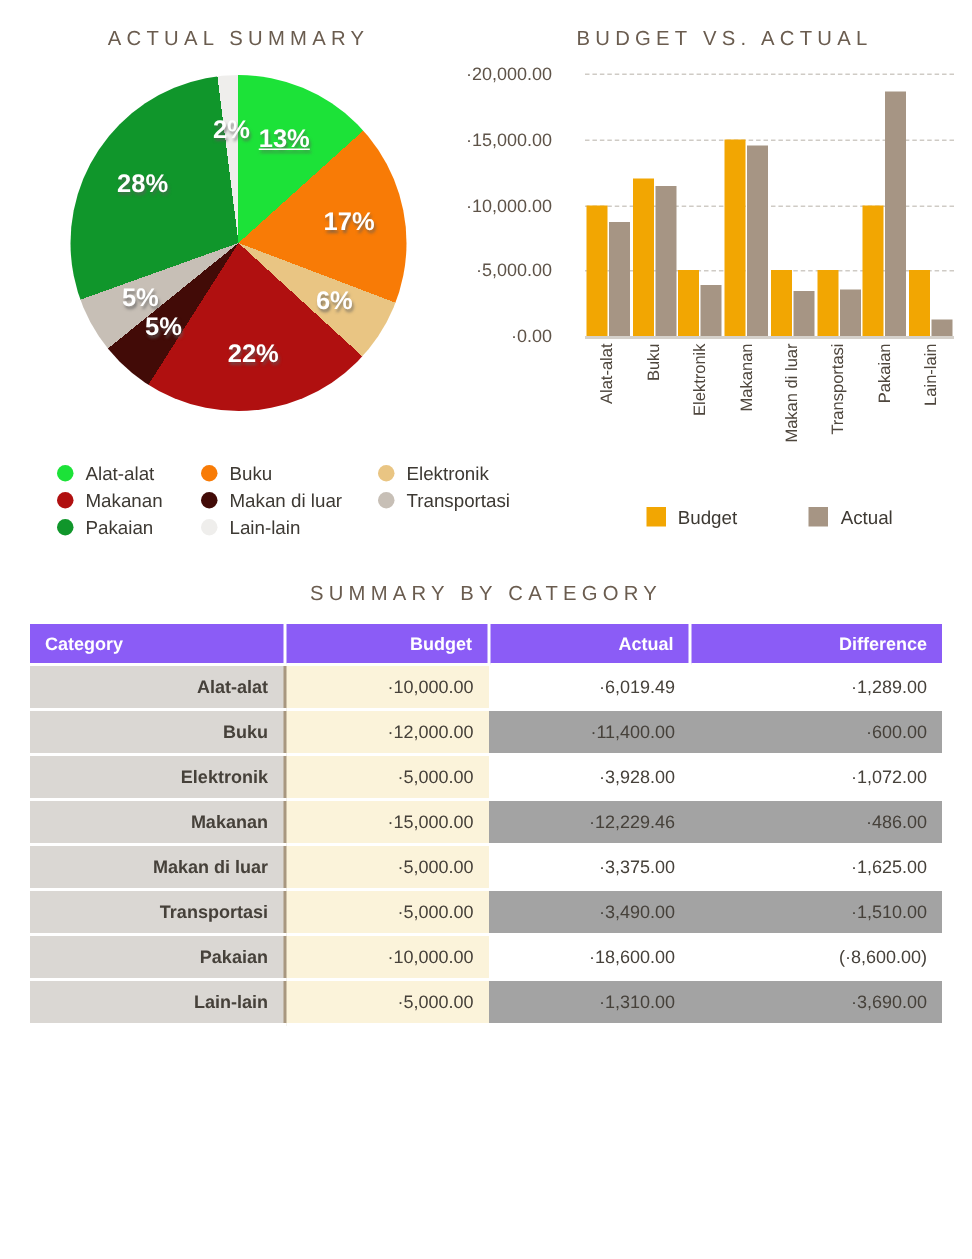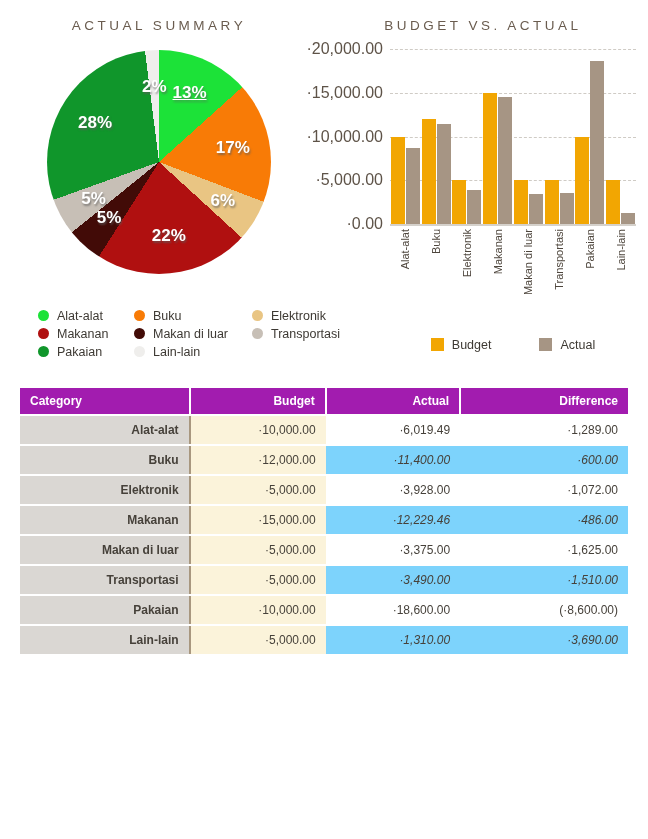--- a/index.html
+++ b/index.html
@@ -36,22 +36,22 @@
   .pie-legend {
     display:grid; grid-template-columns:96px 118px 112px;
     margin:33px 0 0 38px; row-gap:1px;
   }
   .legend-item { display:flex; align-items:center; height:17px; font-size:12.5px; color:#3D3933; }
   .legend-dot { width:11px; height:11px; border-radius:50%; margin-right:8px; flex:none; }
   .bar-panel { width:330px; flex:none; }
   .bar-chart { display:flex; margin-top:16px; }
   .y-axis { position:relative; width:72px; height:175px; flex:none; }
   .y-tick {
-    position:absolute; right:7px; transform:translateY(-50%);
-    font-size:16px; color:#5E5348; white-space:nowrap;
+    position:absolute; right:22px; transform:translateY(-50%);
+    font-size:12px; color:#5E5348; white-space:nowrap;
   }
   .plot {
     position:relative; width:246px; height:175px;
     border-bottom:2px solid #D5D1CB;
   }
   .gridline { position:absolute; left:0; right:0; border-top:1px dashed #CFCBC5; }
   .groups { position:absolute; left:0; right:0; top:0; bottom:0; display:flex; }
   .bar-group { flex:1; display:flex; justify-content:center; align-items:flex-end; gap:1px; }
   .bar { width:14px; }
   .x-axis { display:flex; width:246px; margin-left:72px; }
@@ -60,34 +60,34 @@
     writing-mode:vertical-rl; transform:rotate(180deg);
     font-size:11px; color:#4E463D; margin-top:3px; white-space:nowrap;
   }
   .bar-legend { display:flex; justify-content:center; gap:48px; margin:20px 0 0 72px; width:246px; }
   .bar-legend .legend-item { font-size:12.5px; }
   .legend-swatch { width:13px; height:13px; margin-right:8px; flex:none; }
   
   .table-section { padding:0 20px; margin-top:28px; }
   table.summary { width:100%; border-collapse:collapse; font-size:12px; margin-top:13px; }
   table.summary th {
-    background:#a21caf; color:#fff; font-weight:bold; text-align:right;
+    background:#8b5cf6; color:#fff; font-weight:bold; text-align:right;
     padding:6px 10px; border-right:2px solid #fff; border-bottom:2px solid #fff;
   }
   table.summary th.cat { text-align:left; }
   table.summary th:last-child { border-right:none;padding-left:27px; }
   table.summary td {
     padding:7px 10px; text-align:right; color:#46413A; border-bottom:2px solid #fff;
   }
   td.cat {
     background:#DAD7D3; font-weight:bold; color:#35312B; text-align:left;
     border-right:2px solid #A8977F;
   }
   td.budget { background:#FBF3DA; }
-  tr.zebra td.val { background:#7dd3fc;font-style:italic; }
+  tr.zebra td.val { background:#a3a3a3; }
   td.neg { color:#F01010; }
   tr.total td {
     background:#fff; font-weight:bold; color:#35312B;
     border-top:2px solid #8C7C6B; border-bottom:2px solid #D8D4CF;
   }
   tr.total td.total-label { text-align:right; border-right:2px solid #D9D5D0; }
 </style>
 </head>
 <body>
 
@@ -230,20 +230,21 @@
           <div class="legend-item">
             <span class="legend-swatch" style="background: rgb(166, 149, 132);"></span>
             <span>Actual</span>
           </div>
         </div>
     </div>
 
   </section>
 
   <section class="table-section">
+    <h2 class="chart-title" style="margin-top:0;">SUMMARY BY CATEGORY</h2>
     <table class="summary">
       <thead>
           <tr id="theadRow">
             <th class="cat">Category</th>
             <th>Budget</th>
             <th>Actual</th>
             <th>Difference</th>
           </tr>
         </thead>
       <tbody id="tbody">

